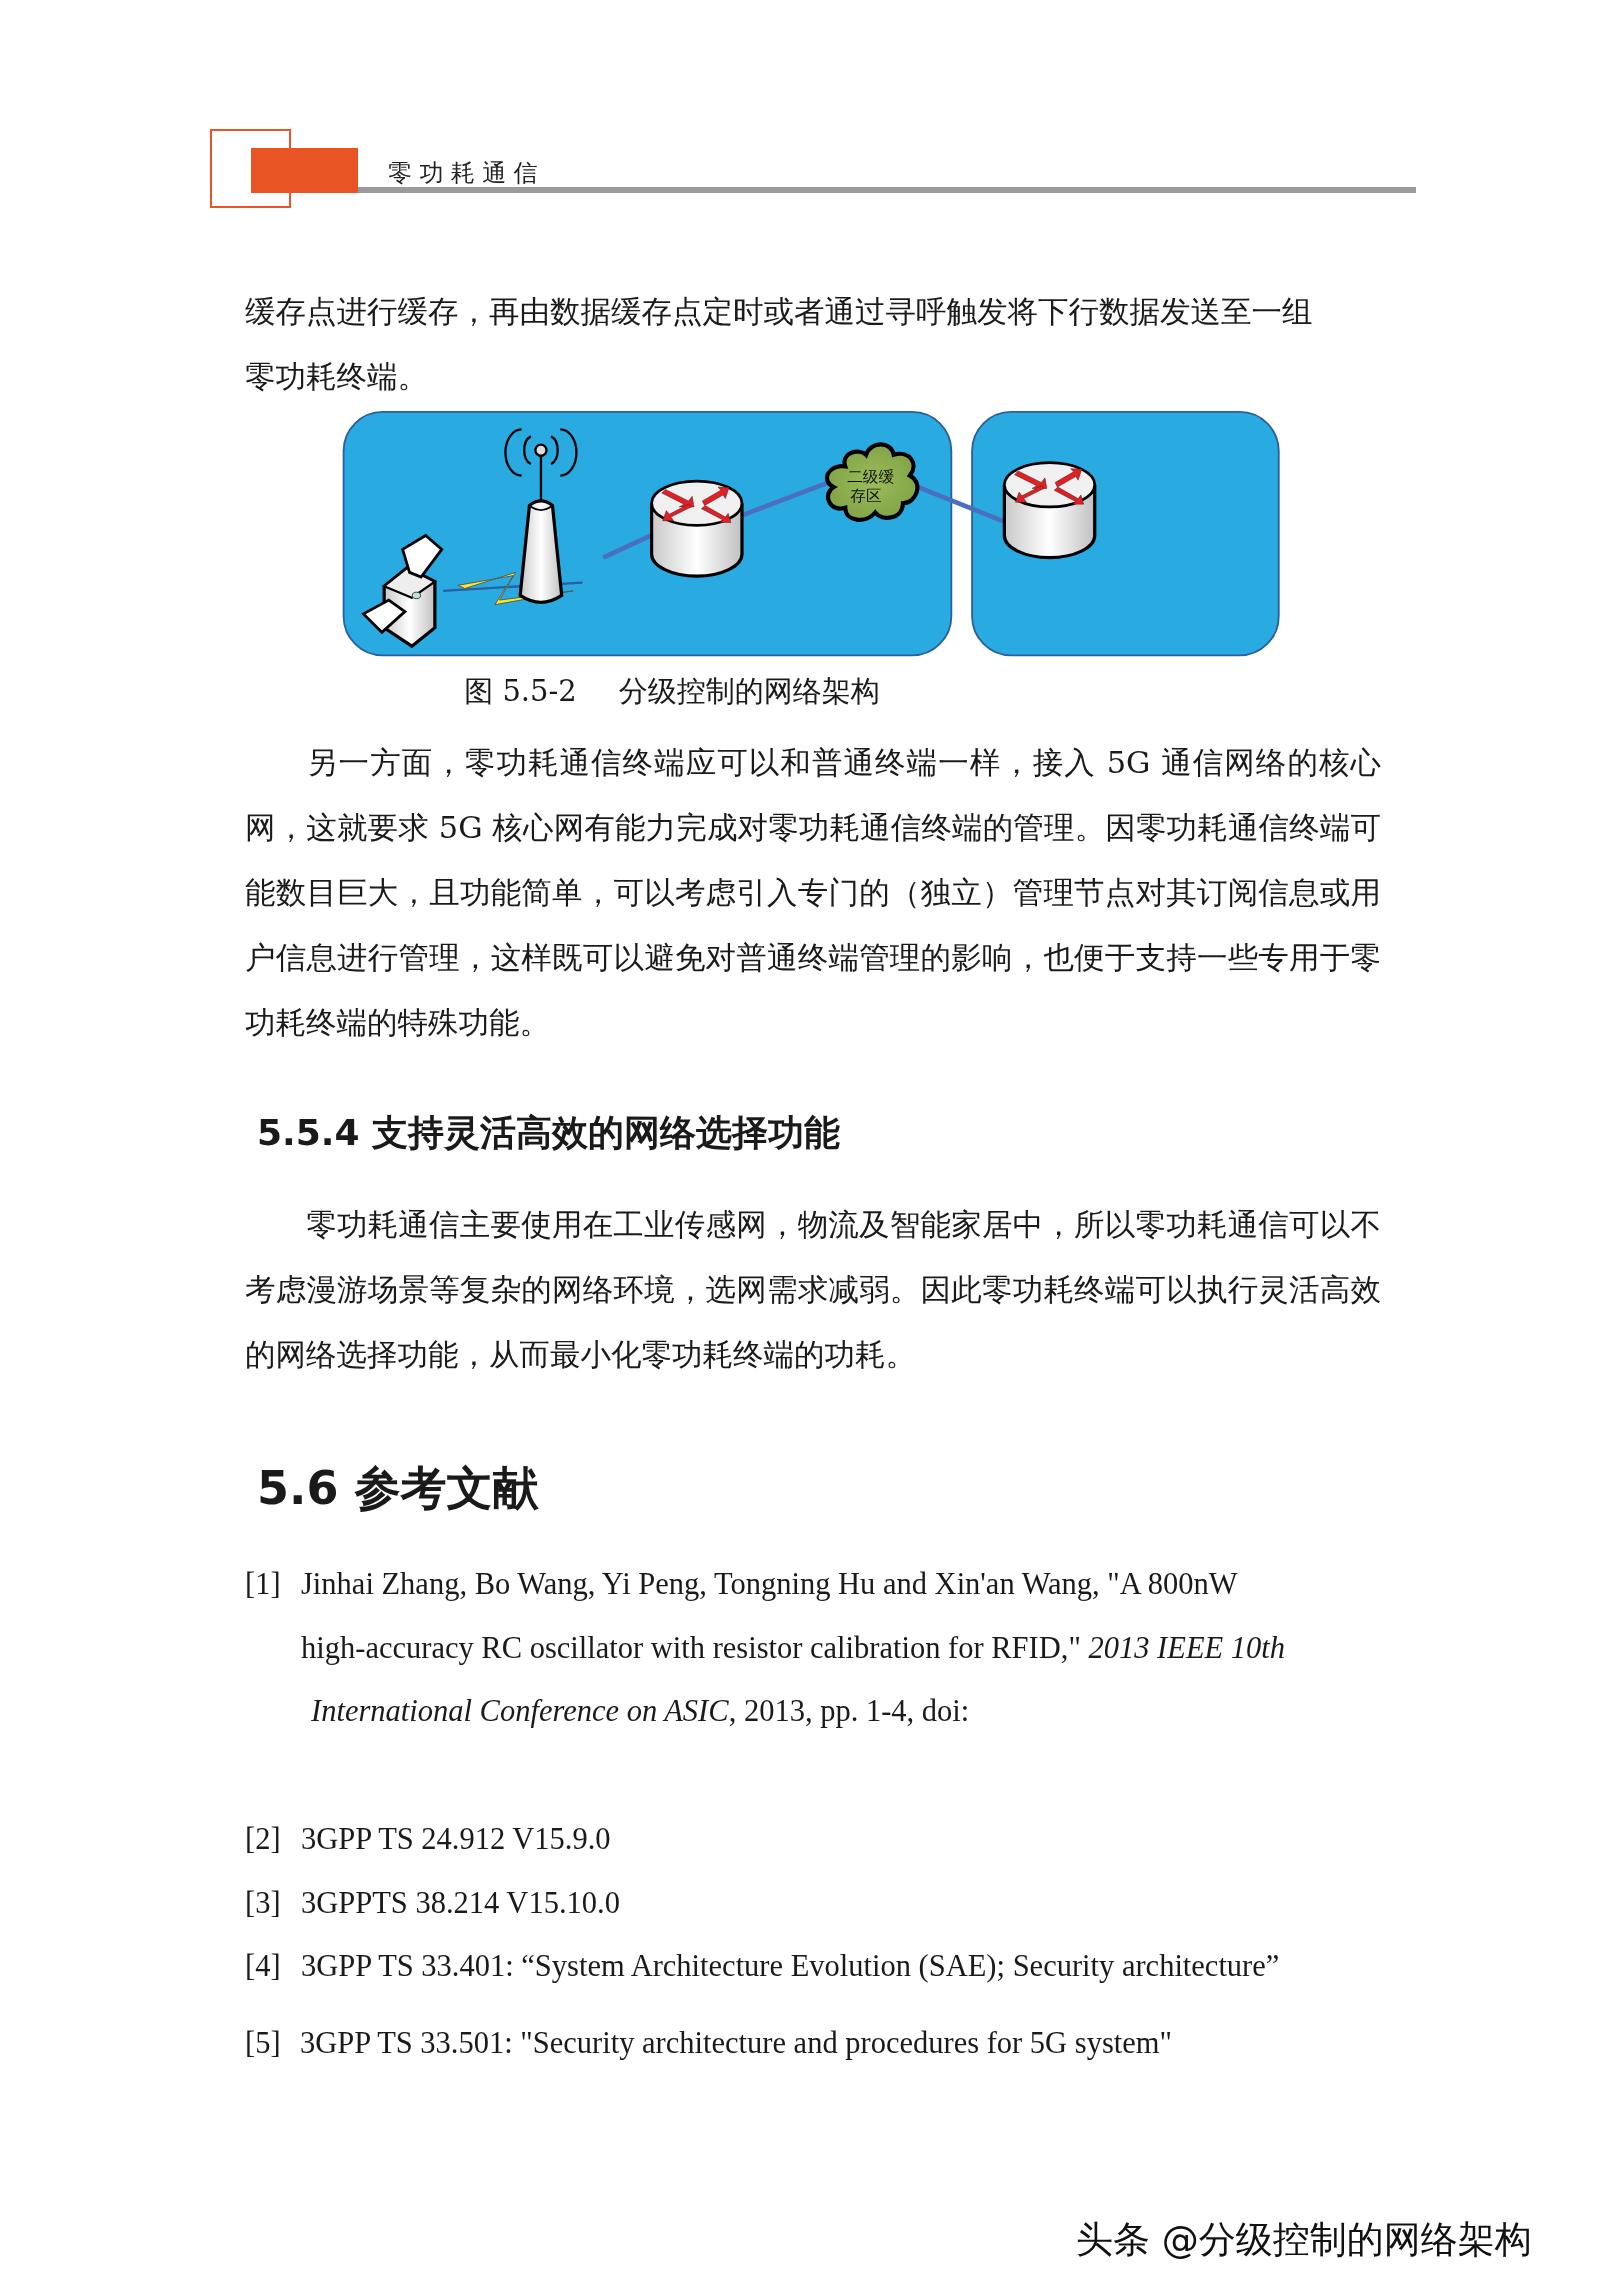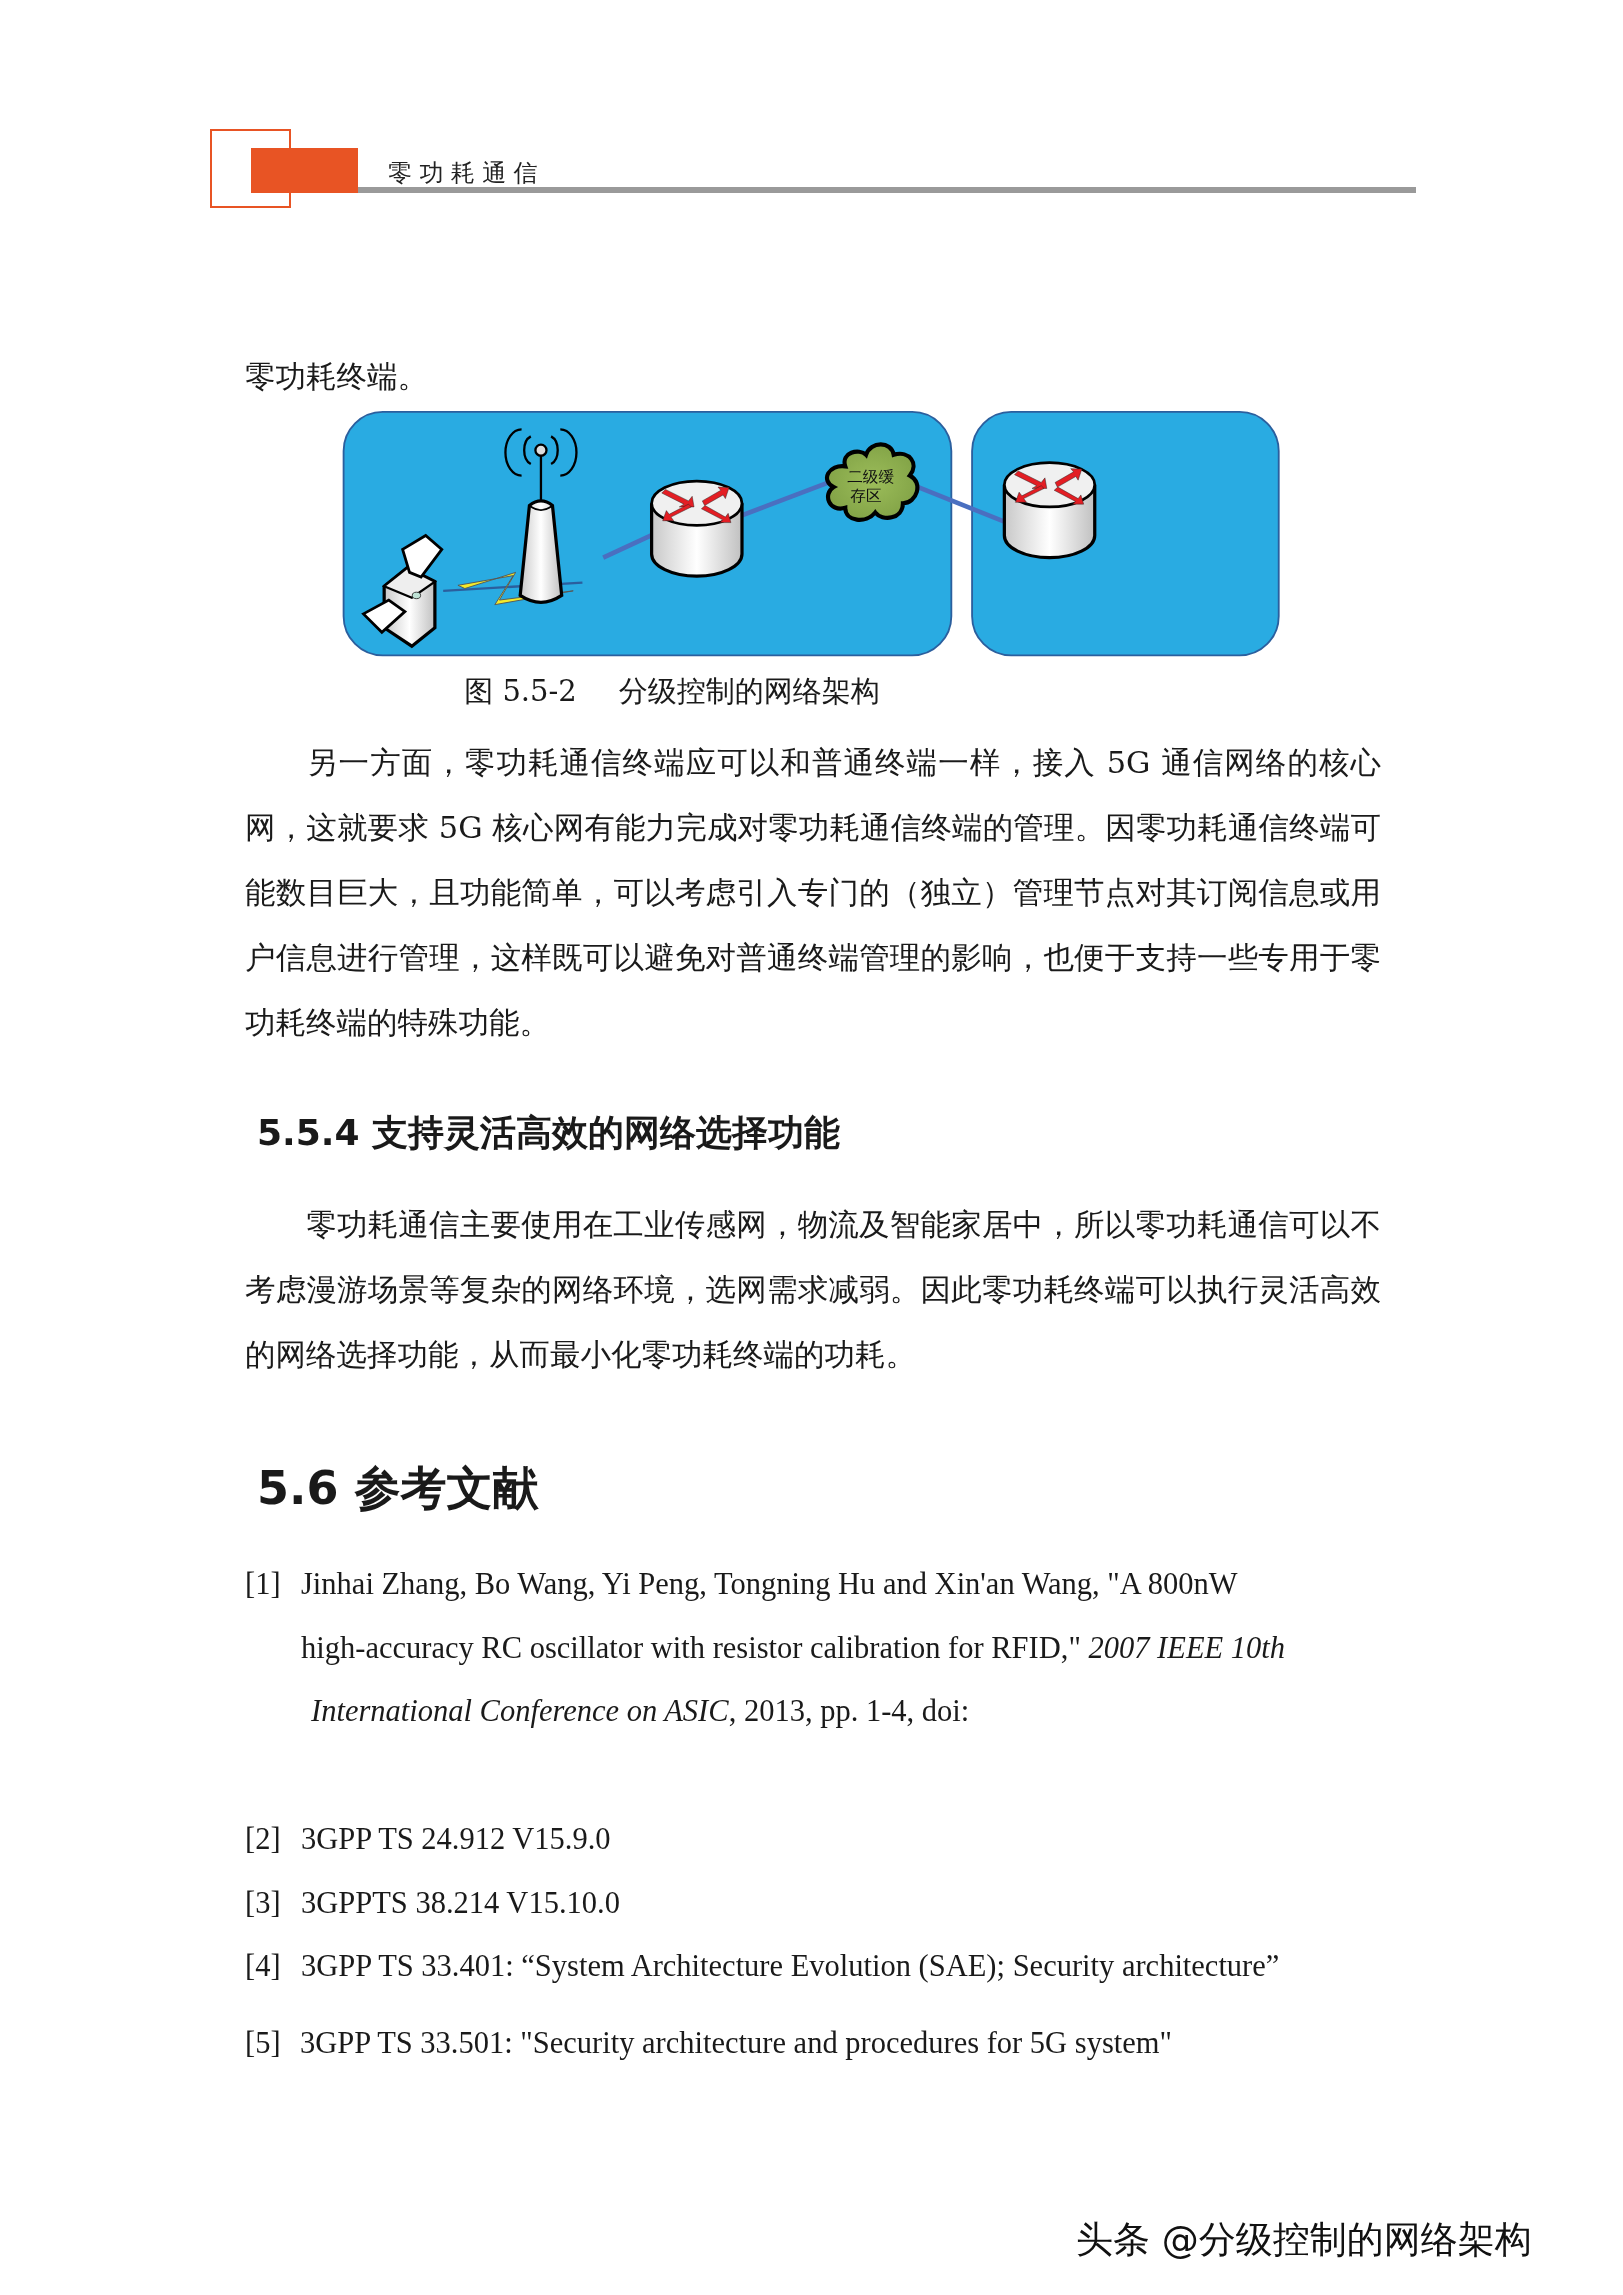--- a/index.html
+++ b/index.html
@@ -38,21 +38,21 @@
   </style>
 </head>
 <body>
 
 <div class="hdr-outline"></div>
 <div class="hdr-fill"></div>
 <div class="hdr-rule"></div>
 <div class="hdr-title">零功耗通信</div>
 
 <p class="para" style="top:279px;">
-  <br>
+  <span>缓存点进行缓存，再由数据缓存点定时或者通过寻呼触发将下行数据发送至一组</span><br>
   <span>零功耗终端。</span>
 </p>
 
 <div class="diagram">
   <svg width="942" height="249" viewBox="0 0 2040 540" xmlns="http://www.w3.org/2000/svg">
     <defs>
       <linearGradient id="cyl" x1="0" x2="1" y1="0" y2="0">
         <stop offset="0" stop-color="#c8c8c8"></stop>
           <stop offset="0.5" stop-color="#ffffff"></stop>
           <stop offset="1" stop-color="#c0c0c0"></stop>
@@ -131,21 +131,21 @@
 <p class="para" style="top:730px;"><span class="indent"></span><span>另一方面，零功耗通信终端应可以和普通终端一样，接入 5G 通信网络的核心网，这就要求 5G 核心网有能力完成对零功耗通信终端的管理。因零功耗通信终端可能数目巨大，且功能简单，可以考虑引入专门的（独立）管理节点对其订阅信息或用户信息进行管理，这样既可以避免对普通终端管理的影响，也便于支持一些专用于零功耗终端的特殊功能。</span></p>
 
 <h2 class="h2 s">5.5.4 支持灵活高效的网络选择功能</h2>
 
 <p class="para" style="top:1192px;"><span class="indent"></span><span>零功耗通信主要使用在工业传感网，物流及智能家居中，所以零功耗通信可以不考虑漫游场景等复杂的网络环境，选网需求减弱。因此零功耗终端可以执行灵活高效的网络选择功能，从而最小化零功耗终端的功耗。</span></p>
 
 <h2 class="h2 l">5.6 参考文献</h2>
 
 <div class="ref" style="top:1552px;">
   <span class="tag">[1]</span><span>Jinhai Zhang, Bo Wang, Yi Peng, Tongning Hu and Xin'an Wang, "A 800nW</span>
-  <div class="cont" style="top:64px;"><span>high-accuracy RC oscillator with resistor calibration for RFID," </span><i>2007 IEEE 10th</i></div>
+  <div class="cont" style="top:64px;"><span>high-accuracy RC oscillator with resistor calibration for RFID," </span><i>2013 IEEE 10th</i></div>
   <div class="cont" style="top:127px; left:66px;"><i>International Conference on ASIC</i><span>, 2013, pp. 1-4, doi:</span></div>
 </div>
 <div class="ref" style="top:1807px;">
   <span class="tag">[2]</span><span>3GPP TS 24.912 V15.9.0</span>
 </div>
 <div class="ref" style="top:1871px;">
   <span class="tag">[3]</span><span>3GPPTS 38.214 V15.10.0</span>
 </div>
 <div class="ref" style="top:1934px;">
   <span class="tag">[4]</span><span>3GPP TS 33.401: “System Architecture Evolution (SAE); Security architecture”</span>

